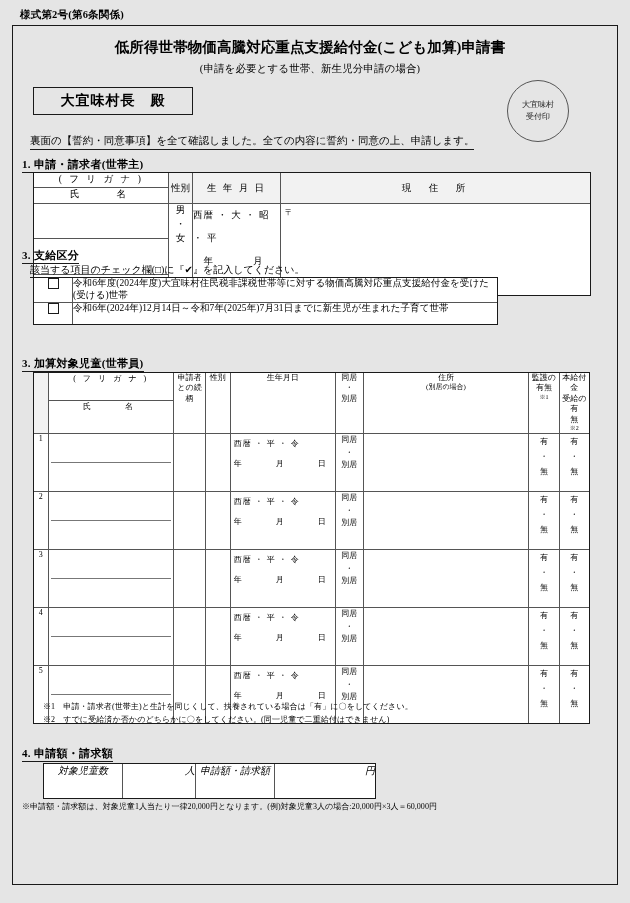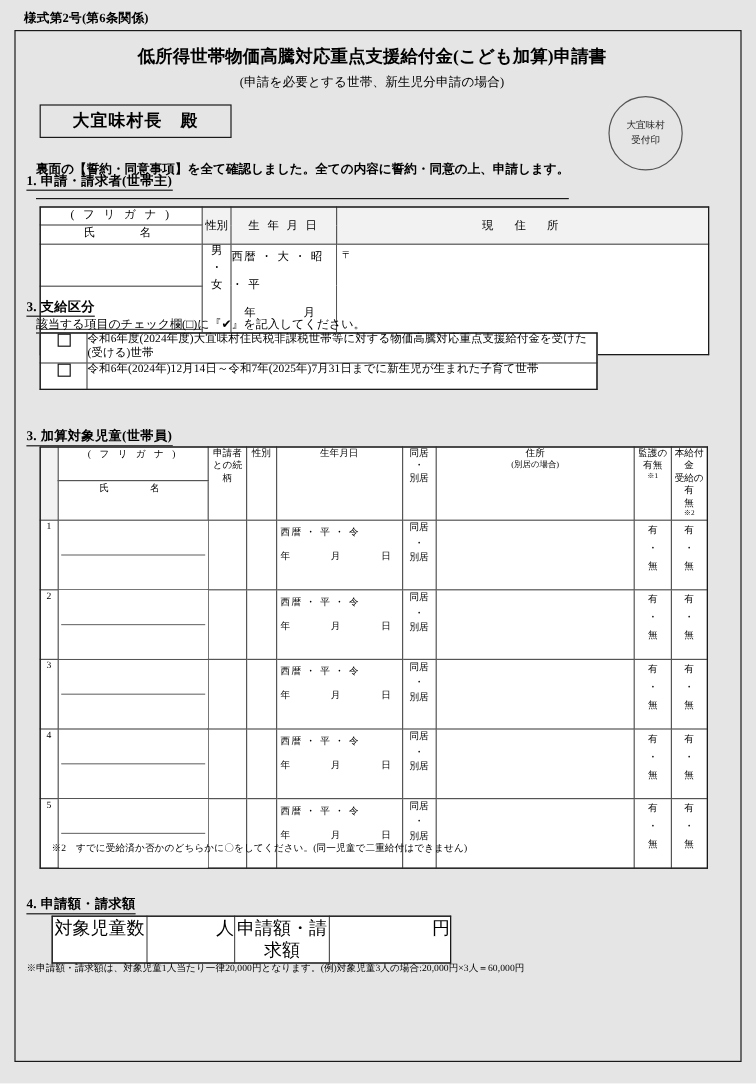--- a/index.html
+++ b/index.html
@@ -101,23 +101,23 @@
     line-height: 1.45;
     color: #222222;
   }
 
   
   .pledge {
     position: absolute;
     left: 30px;
     top: 134px;
     font-size: 10.5px;
-    font-weight: bold;
+    font-weight: normal;
     border-bottom: 1px solid #1a1a1a;
-    padding-bottom: 17px;
+    padding-bottom: 1px;
     white-space: nowrap;
   }
 
   
   .sec-head {
     position: absolute;
     font-size: 11px;
     font-weight: bold;
     border-bottom: 1px solid #1a1a1a;
     padding-bottom: 0px;
@@ -304,21 +304,21 @@
     position: absolute;
     left: 43px;
     top: 700px;
     font-size: 8px;
     line-height: 1.65;
     letter-spacing: 0.1px;
   }
 
   
   #tbl-amount { left: 43px; top: 763px; width: 300px; }
-  #tbl-amount td { height: 34px; font-size: 15px; }
+  #tbl-amount td { height: 34px; font-size: 10px; font-style: italic; }
   .amt-label {
     width: 78px;
     text-align: center;
     vertical-align: top;
     padding-top: 3px;
     background: #f2f2f2;
     font-size: 9px;
   }
   .amt-value {
     width: 72px;
@@ -362,21 +362,21 @@
     <span>大宜味村長　殿</span>
   </div>
 
   <div class="stamp-circle">
     <span>大宜味村</span>
     <span>受付印</span>
   </div>
 
   <div class="pledge">裏面の【誓約・同意事項】を全て確認しました。全ての内容に誓約・同意の上、申請します。</div>
 
-  <div class="sec-head" style="left:22px; top:143px;">1. 申請・請求者(世帯主)</div>
+  <div class="sec-head" style="left:22px; top:157px;">1. 申請・請求者(世帯主)</div>
 
   <table class="grid outer-thick" id="tbl-applicant">
     <colgroup>
       <col style="width:135px">
       <col style="width:24px">
       <col style="width:88px">
       <col style="width:310px">
     </colgroup>
     <tbody>
       <tr>
@@ -624,20 +624,21 @@
         <td class="row-yn">
           <div>有</div>
           <div>・</div>
           <div>無</div>
         </td>
       </tr>
     </tbody>
   </table>
 
   <div class="foot-notes">
+    <div>※1　申請・請求者(世帯主)と生計を同じくして、扶養されている場合は「有」に〇をしてください。</div>
     <div>※2　すでに受給済か否かのどちらかに〇をしてください。(同一児童で二重給付はできません)</div>
   </div>
 
   <div class="sec-head" style="left:22px; top:746px;">4. 申請額・請求額</div>
 
   <table class="grid outer-thick" id="tbl-amount">
     <tbody>
       <tr>
         <td class="amt-label">対象児童数</td>
         <td class="amt-value">

